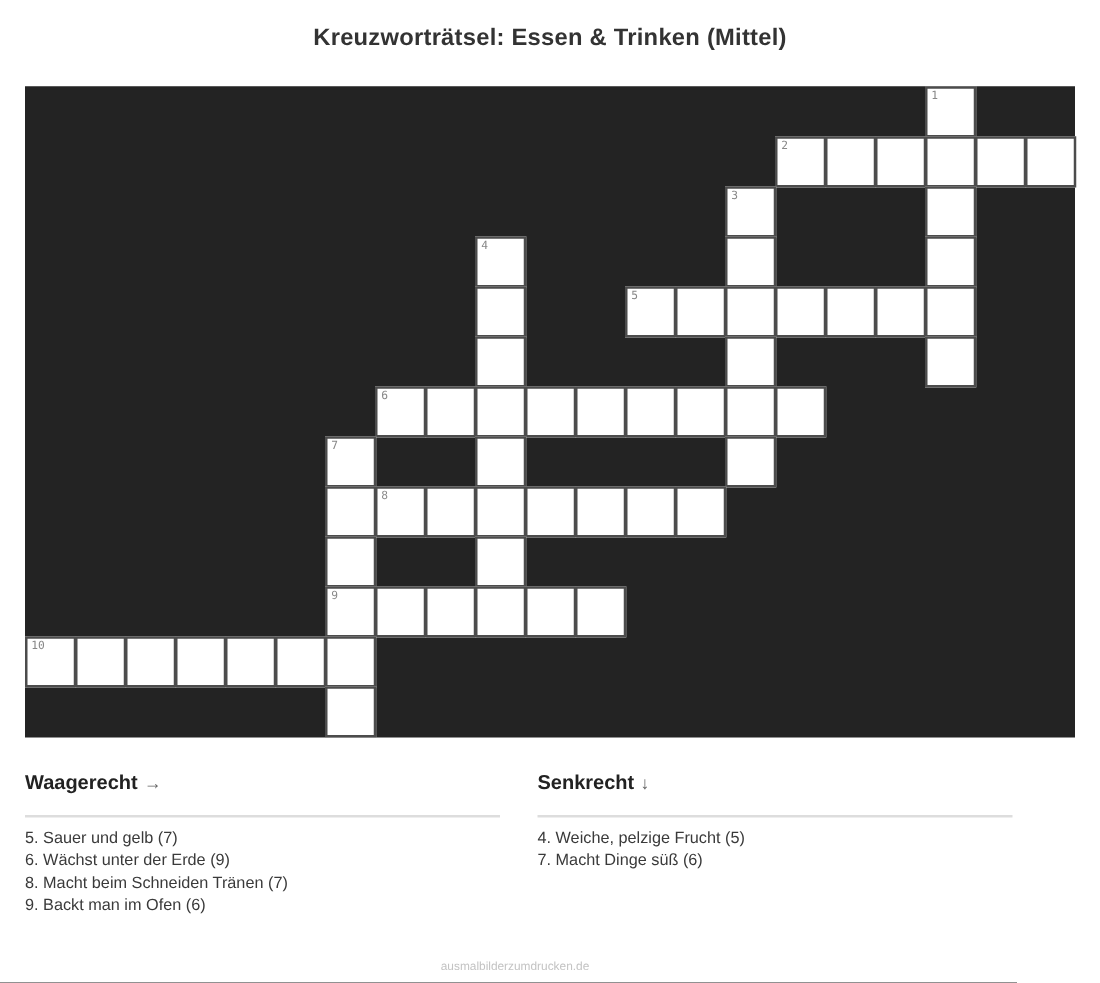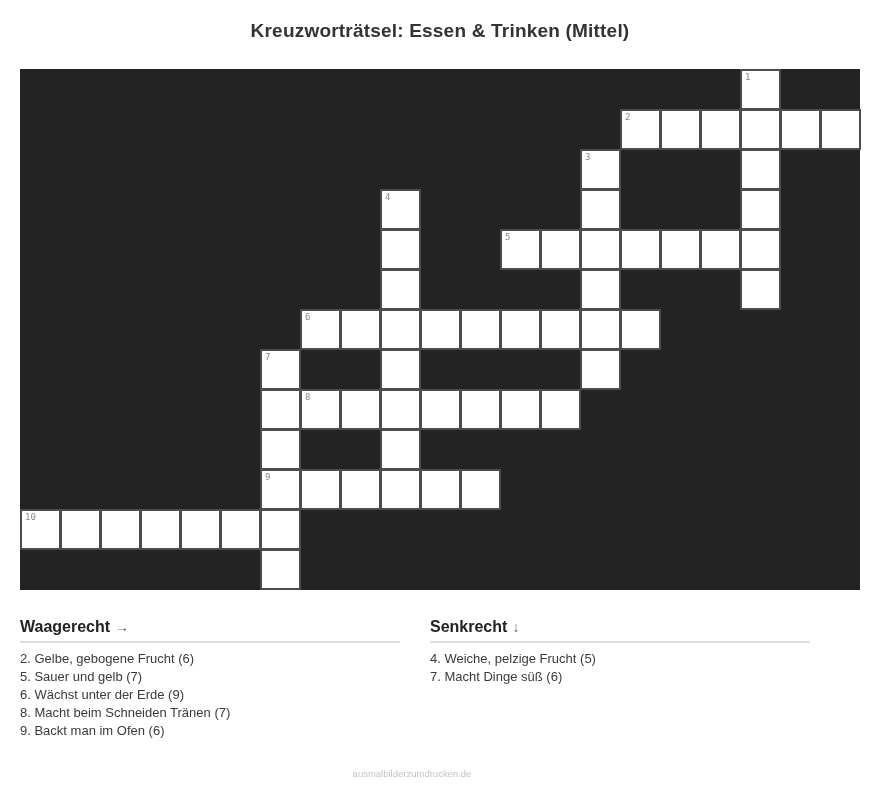--- a/index.html
+++ b/index.html
@@ -42,21 +42,21 @@
   }
   .clue-col {
     position: absolute;
     top: 618px;
     width: 380px;
   }
   .clue-col.left  { left: 20px; }
   .clue-col.right { left: 430px; }
   .clue-heading {
     margin: 0;
-    padding-bottom: 5px;
+    padding-bottom: 16px;
     border-bottom: 2px solid #dddddd;
     font-size: 16px;
     font-weight: bold;
     color: #222222;
   }
   .clue-arrow {
     font-weight: normal;
     font-size: 14px;
     color: #666666;
     margin-left: 5px;
@@ -162,21 +162,20 @@
     <div class="cell" style="left: 120px; top: 440px;"></div>
     <div class="cell" style="left: 160px; top: 440px;"></div>
     <div class="cell" style="left: 200px; top: 440px;"></div>
     <div class="cell" style="left: 240px; top: 440px;"></div>
     <div class="cell" style="left: 240px; top: 480px;"></div>
   </div>
 
 <div class="clue-col left">
   <h2 class="clue-heading"><span>Waagerecht</span><span class="clue-arrow">→</span></h2>
   <ul class="clue-list">
-    <li>2. Gelbe, gebogene Frucht (6)</li>
     <li>5. Sauer und gelb (7)</li>
     <li>6. Wächst unter der Erde (9)</li>
     <li>8. Macht beim Schneiden Tränen (7)</li>
     <li>9. Backt man im Ofen (6)</li>
   </ul>
 </div>
 
 <div class="clue-col right">
   <h2 class="clue-heading"><span>Senkrecht</span><span class="clue-arrow">↓</span></h2>
   <ul class="clue-list">

